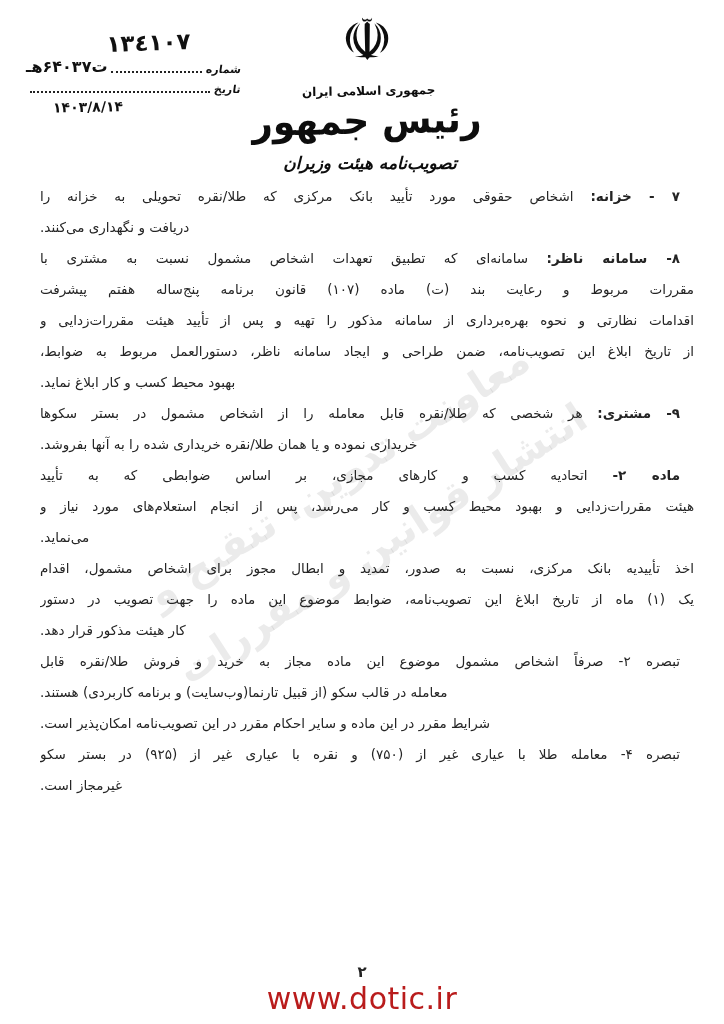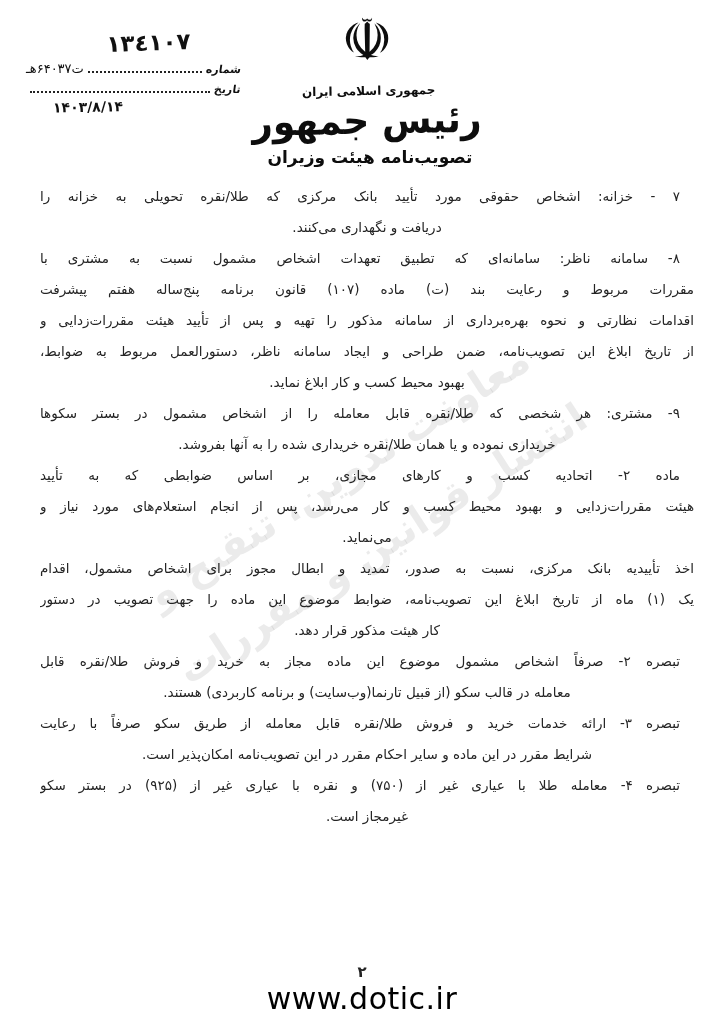--- a/index.html
+++ b/index.html
@@ -40,21 +40,21 @@
     margin-top: 6px;
     height: 14px;
   }
   .stamp-label { font-size: 11px; font-weight: bold; transform: skewX(-8deg); }
   .dotline {
     flex: 1;
     border-bottom: 2px dotted #222;
     margin: 0 4px 3px 4px;
     height: 1px;
   }
-  .stamp-code { font-size: 13px; font-weight: normal; white-space: nowrap; }
+  .stamp-code { font-size: 16px; font-weight: bold; white-space: nowrap; }
   .hand-date {
     direction: rtl;
     font-size: 14px;
     font-weight: bold;
     margin-top: 2px;
     padding-right: 118px;
     white-space: nowrap;
     transform: rotate(-1deg);
     letter-spacing: 2px;
   }
@@ -79,21 +79,21 @@
   }
   .country { font-size: 12px; font-weight: bold; margin-top: 6px; margin-left: 14px; transform: rotate(-1deg); }
   .office {
     font-size: 36px;
     font-weight: bold;
     margin-top: 2px;
     margin-left: 10px;
     letter-spacing: -1px;
     transform: scaleY(1.05) rotate(-1deg);
   }
-  .doctype { font-size: 17px; font-weight: bold; margin-top: 6px; margin-left: 16px; }
+  .doctype { font-size: 17px; font-weight: bold; margin-top: 12px; margin-left: 16px; font-style: italic; }
 
   
   .watermark {
     position: absolute;
     top: 430px;
     left: 90px;
     width: 540px;
     transform: rotate(-33deg);
     direction: rtl;
     text-align: center;
@@ -117,42 +117,42 @@
   }
   .line {
     height: 31px;
     line-height: 31px;
     text-align: justify;
     text-align-last: justify;
     white-space: nowrap;
     overflow: hidden;
   }
   .line.first { padding-right: 14px; }
-  .line.last { text-align-last: auto; text-align: center; }
-  .lead.bold { font-weight: normal; }
+  .line.last { text-align-last: auto; text-align: left; }
+  .lead.bold { font-weight: bold; }
 
   
   .pagenum {
     position: absolute;
     top: 963px;
     left: 0;
     width: 100%;
     text-align: center;
     font-size: 15px;
     font-weight: bold;
     color: #222;
   }
   .site {
     position: absolute;
     top: 982px;
     left: 0;
     width: 100%;
     text-align: center;
     font-size: 30px;
-    color: #000000;
+    color: #b91c1c;
     text-decoration: none;
     letter-spacing: 0.5px;
     line-height: 34px;
   }
 </style>
 </head>
 <body>
 
 <div class="page">
 
@@ -200,21 +200,20 @@
     <div class="line">هیئت مقررات‌زدایی و بهبود محیط کسب و کار می‌رسد، پس از انجام استعلام‌های مورد نیاز و</div>
     <div class="line last">می‌نماید.</div>
     <div class="line">اخذ تأییدیه بانک مرکزی، نسبت به صدور، تمدید و ابطال مجوز برای اشخاص مشمول، اقدام</div>
 
     <div class="line">یک (۱) ماه از تاریخ ابلاغ این تصویب‌نامه، ضوابط موضوع این ماده را جهت تصویب در دستور</div>
     <div class="line last">کار هیئت مذکور قرار دهد.</div>
 
     <div class="line first"><span class="lead">تبصره ۲-</span><span> صرفاً اشخاص مشمول موضوع این ماده مجاز به خرید و فروش طلا/نقره قابل</span></div>
     <div class="line last">معامله در قالب سکو (از قبیل تارنما(وب‌سایت) و برنامه کاربردی) هستند.</div>
 
-    <div class="line first"><span class="lead">تبصره ۳-</span><span> ارائه خدمات خرید و فروش طلا/نقره قابل معامله از طریق سکو صرفاً با رعایت</span></div>
     <div class="line last">شرایط مقرر در این ماده و سایر احکام مقرر در این تصویب‌نامه امکان‌پذیر است.</div>
 
     <div class="line first"><span class="lead">تبصره ۴-</span><span> معامله طلا با عیاری غیر از (۷۵۰) و نقره با عیاری غیر از (۹۲۵) در بستر سکو</span></div>
     <div class="line last">غیرمجاز است.</div>
 
   </div>
 
   <div class="pagenum">۲</div>
   <a class="site" href="#">www.dotic.ir</a>
 

